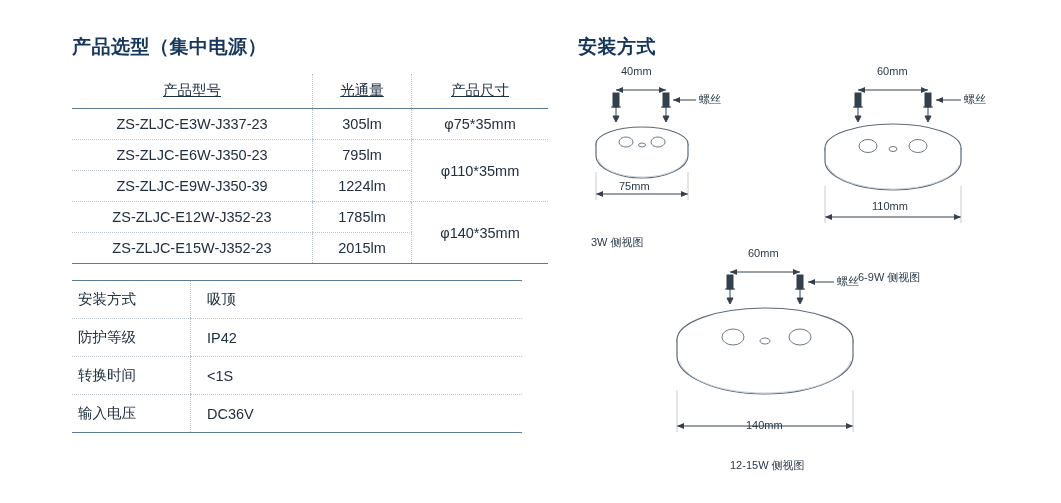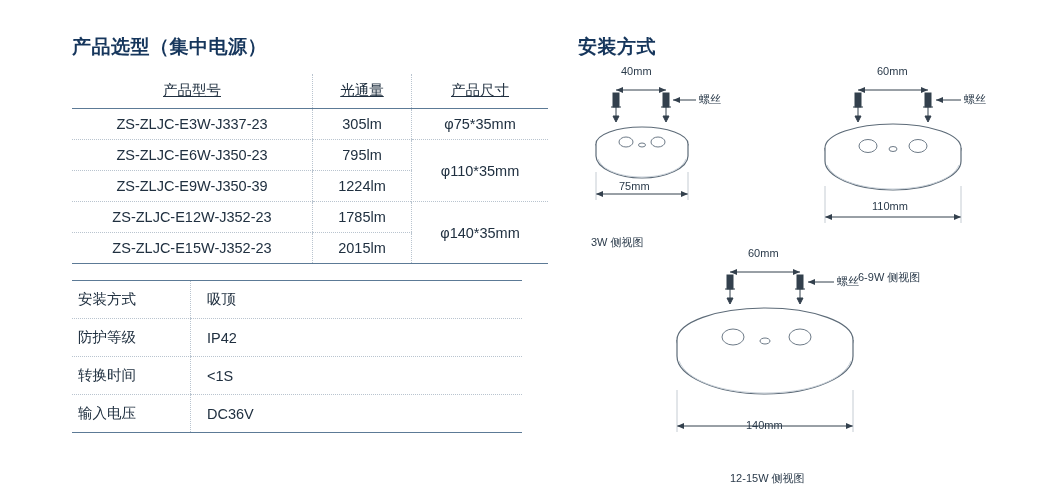--- a/index.html
+++ b/index.html
@@ -294,17 +294,17 @@
 
         <line x1="19" y1="182" x2="195" y2="182" stroke="#33404d" stroke-width="1"></line>
         <polygon points="19,182 26,179 26,185" fill="#33404d"></polygon>
         <polygon points="195,182 188,179 188,185" fill="#33404d"></polygon>
         <line x1="19" y1="146" x2="19" y2="188" stroke="#b6bfc8" stroke-width="0.8"></line>
         <line x1="195" y1="146" x2="195" y2="188" stroke="#b6bfc8" stroke-width="0.8"></line>
       </svg>
       <span class="dim-label" style="left:90px; top:3px;">60mm</span>
       <span class="dim-label" style="left:88px; top:175px;">140mm</span>
       <span class="screw-label" style="left:179px; top:30px;">螺丝</span>
-      <span class="fig-caption" style="left:72px; top:199px;text-align:right;">12-15W 侧视图</span>
+      <span class="fig-caption" style="left:72px; top:186px;text-align:right;">12-15W 侧视图</span>
     </div>
 
   </div>
 </div>
 
 </body></html>

